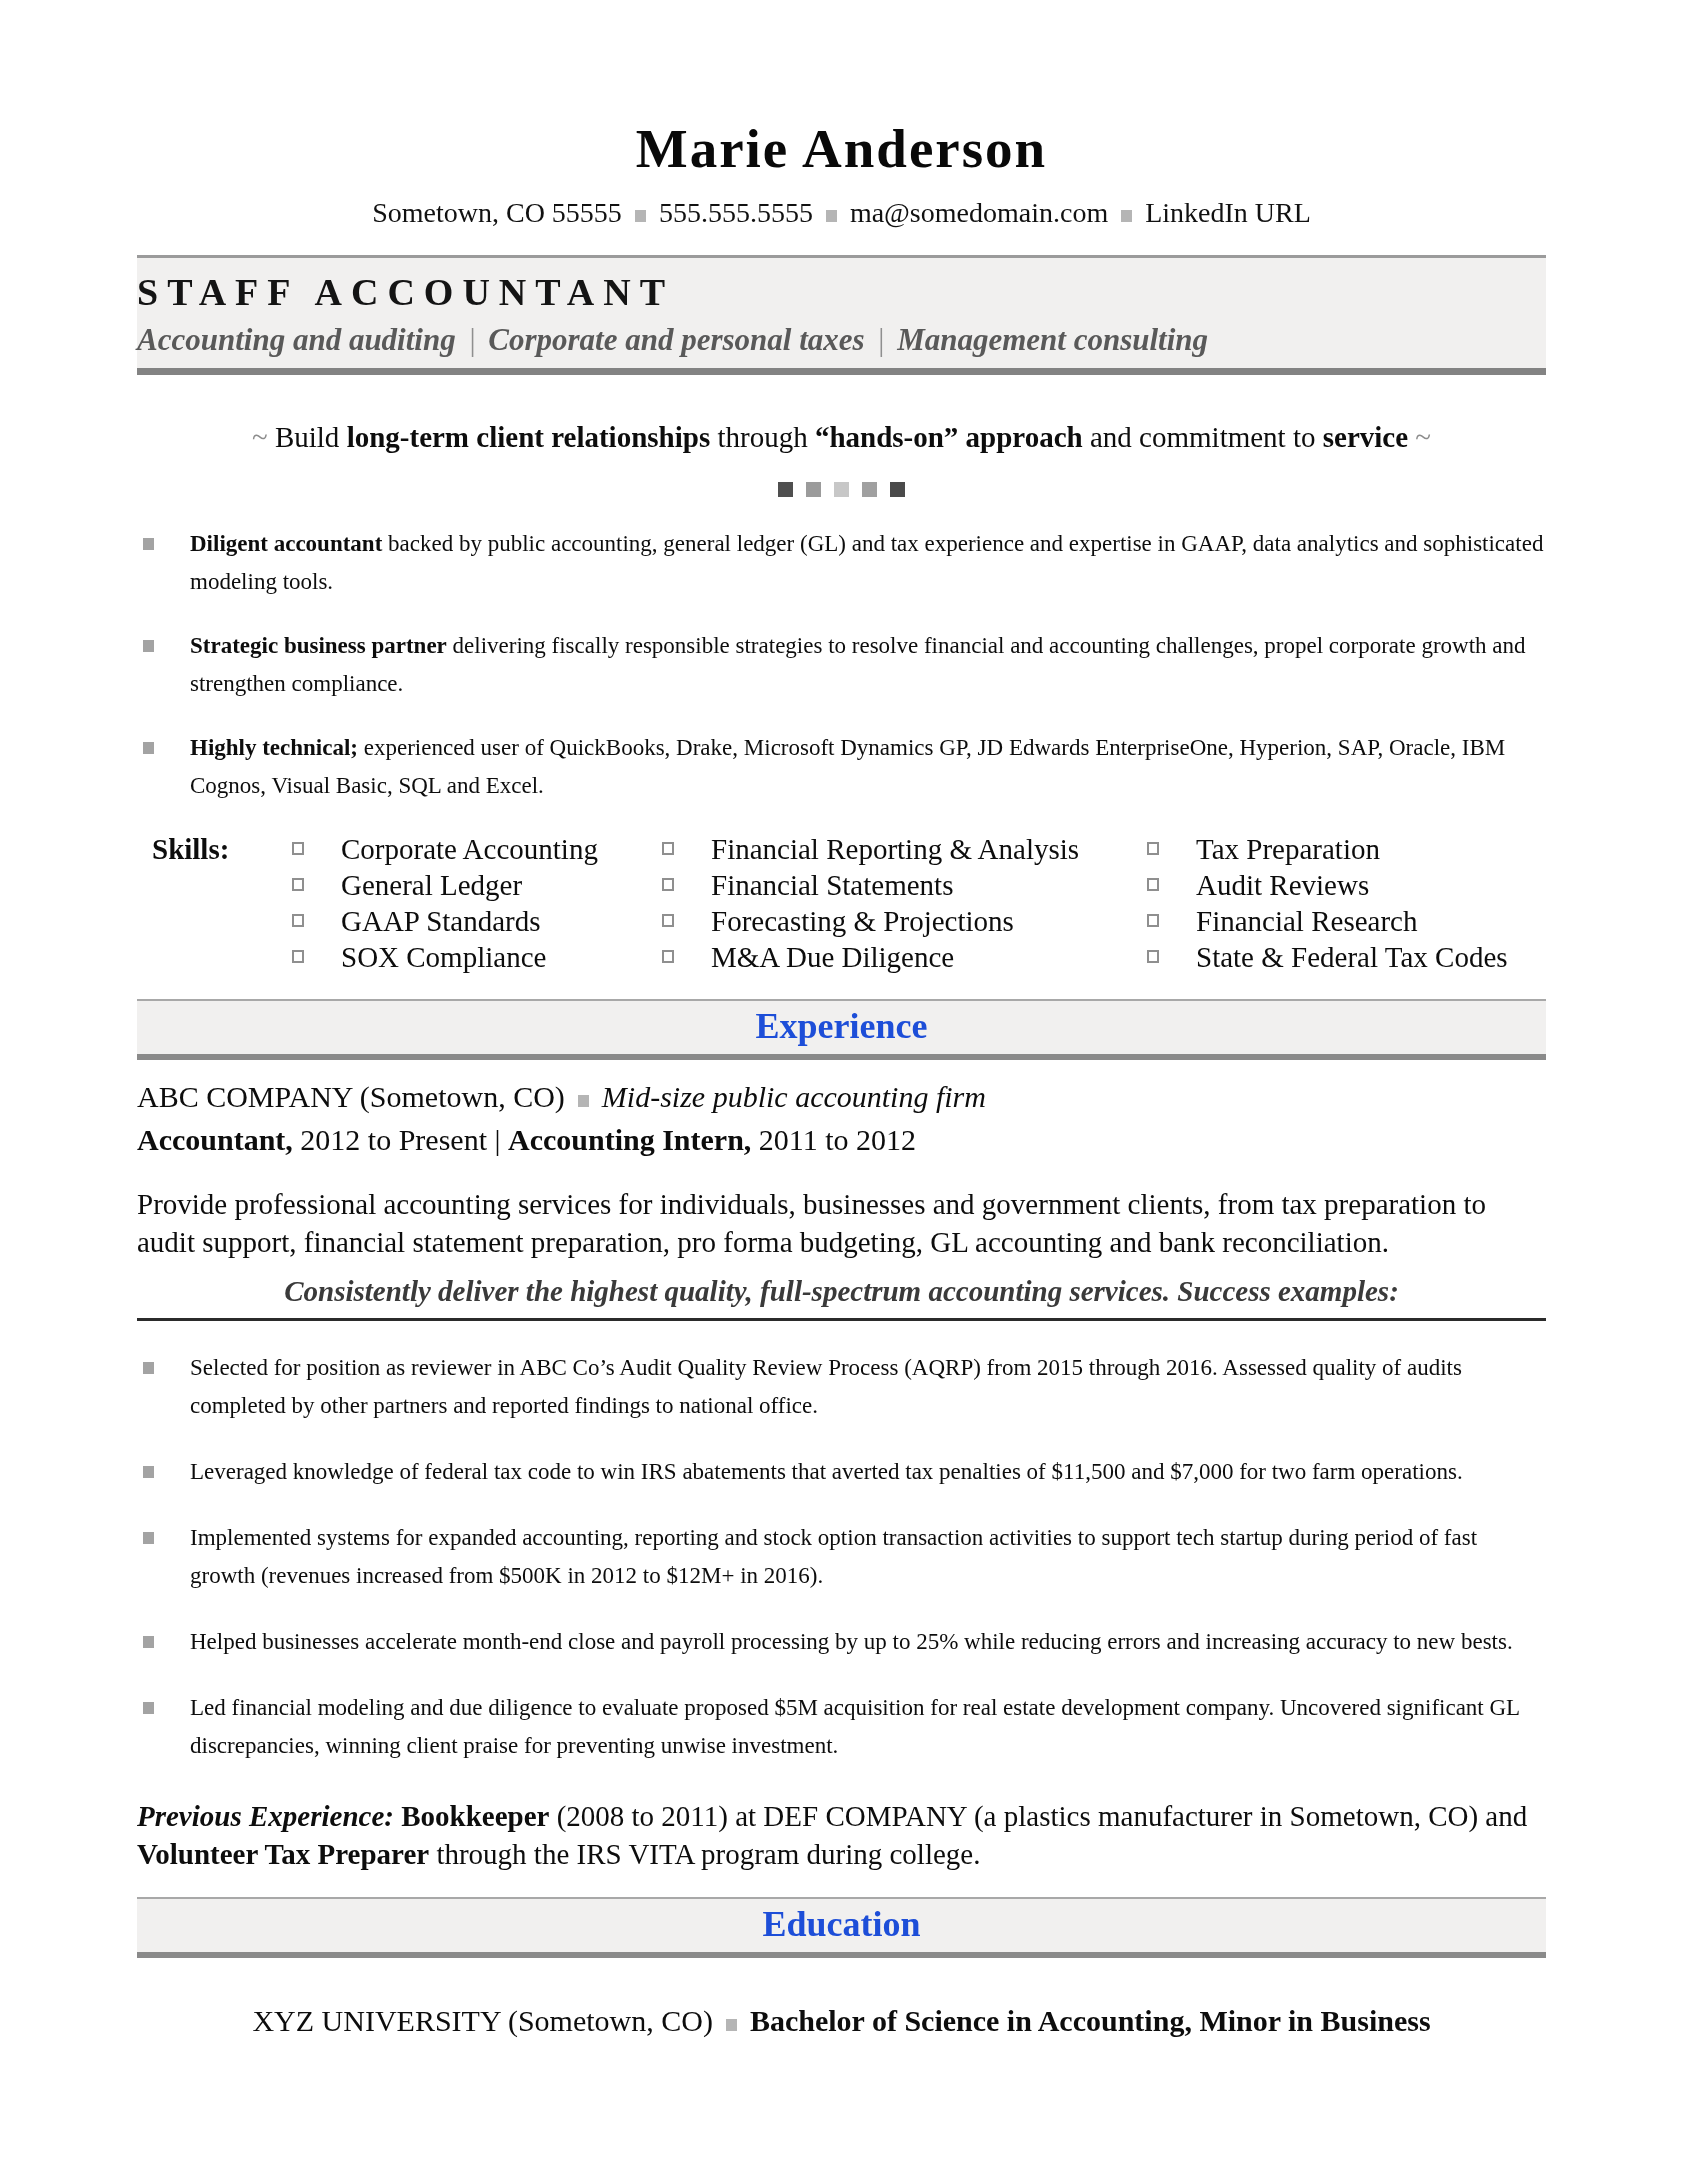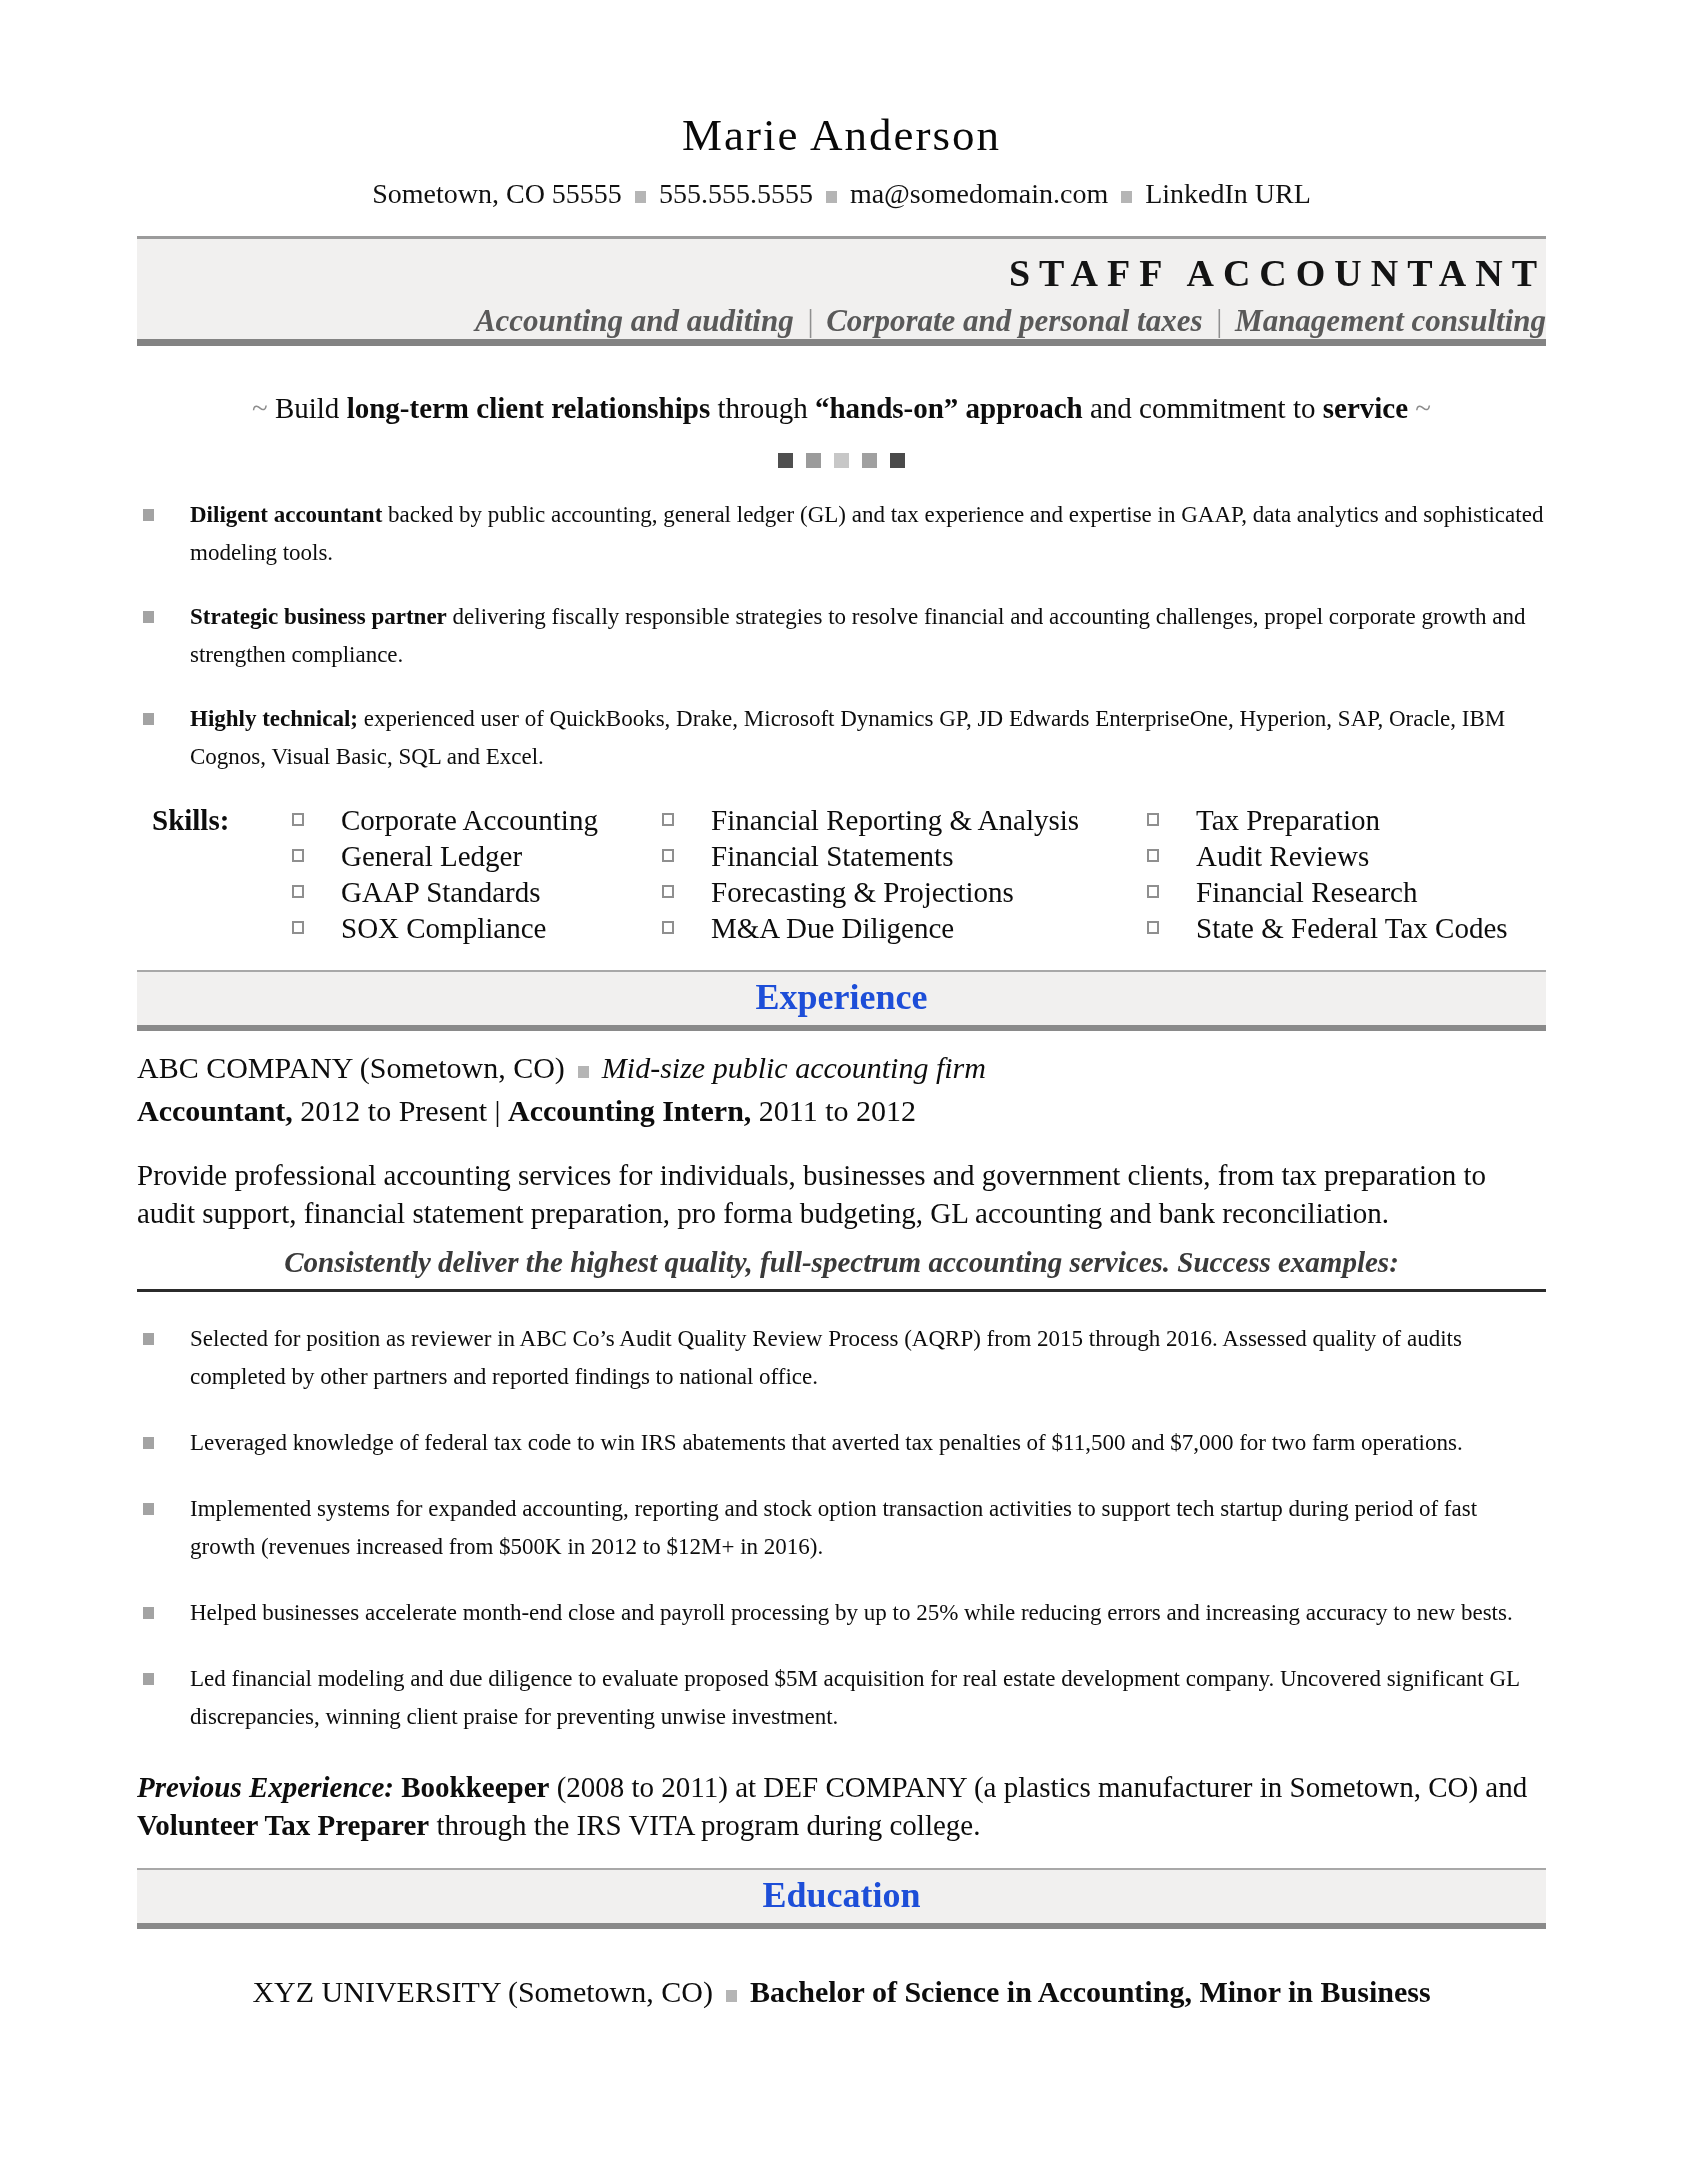--- a/index.html
+++ b/index.html
@@ -11,40 +11,40 @@
     overflow:hidden;
     font-family:"Liberation Serif","DejaVu Serif",serif;
     color:#0d0d0d;
     background:#ffffff;
   }
   .b { font-weight:bold; }
   .i { font-style:italic; }
 
   
   .name {
-    margin:0; text-align:center;
-    font-size:45px; font-weight:normal; letter-spacing:2px;
+    margin:8px; text-align:center;
+    font-size:55px; font-weight:bold; letter-spacing:2px;
     line-height:1.1; color:#090909;
   }
   .contact {
     margin-top:16px; text-align:center;
     font-size:28px; line-height:1.2; color:#111;
   }
   .sep-square {
     display:inline-block; width:11px; height:12px;
     background:#b5b5b5; margin:0 13px; vertical-align:baseline;
   }
 
   
   .banner {
     margin-top:26px;
     border-top:3px solid #9b9b9b;
     border-bottom:7px solid #838383;
-    text-align:right;
-    padding:12px 0 0 0;
+    text-align:left;
+    padding:12px 0 10px 0;
   }
   .banner-title {
     font-size:38px; font-weight:bold; letter-spacing:9px; color:#141414;
   }
   .banner-subtitle {
     margin-top:8px; font-size:31px; font-weight:bold; font-style:italic; color:#595959;
   }
   .banner-subtitle .pipe { font-weight:normal; color:#8f8f8f; padding:0 12px; }
 
   

